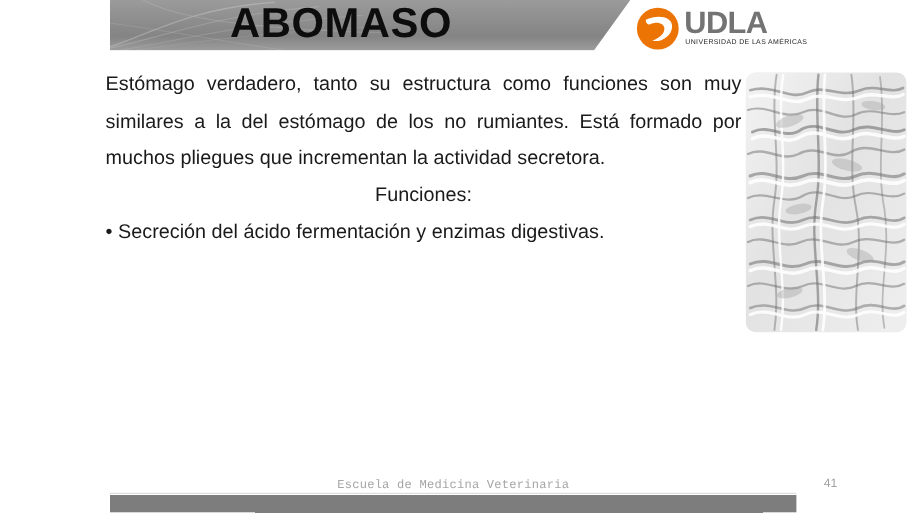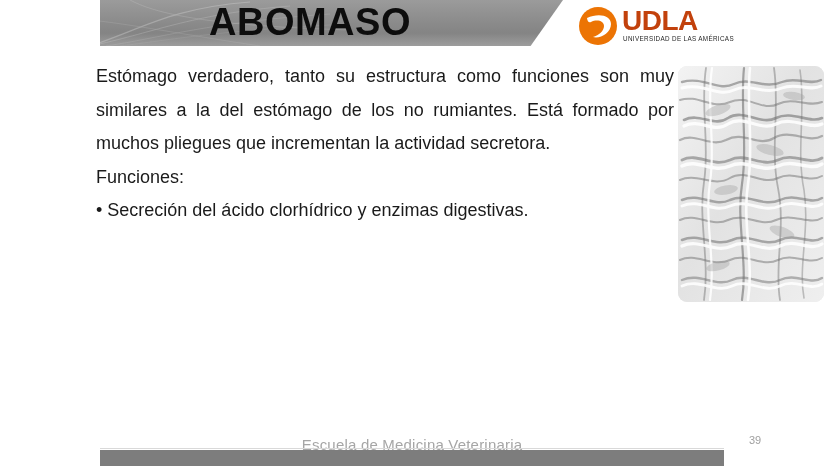--- a/index.html
+++ b/index.html
@@ -16,20 +16,21 @@
     color: #1a1a1a;
   }
 
   
   #title-banner {
     position: absolute;
     left: 100px;
     top: 0px;
     width: 463px;
     height: 46px;
+    padding-left: 10px;
   }
   #title-banner .banner-shape {
     position: absolute;
     inset: 0;
     background: linear-gradient(180deg,#9b9b9b 0%, #8d8d8d 42%, #848484 72%, #9d9d9d 100%);
     -webkit-clip-path: polygon(0 0, 100% 0, 93% 100%, 0 100%);
     clip-path: polygon(0 0, 100% 0, 93% 100%, 0 100%);
     overflow: hidden;
   }
   #title-banner .swoosh-decor {
@@ -70,21 +71,21 @@
     width: 40px;
     height: 40px;
   }
   #udla-wordmark {
     position: absolute;
     left: 44px;
     top: 3px;
     font-size: 28px;
     font-weight: bold;
     letter-spacing: -0.5px;
-    color: #c2410c;
+    color: #737373;
     line-height: 28px;
     font-family: "Liberation Sans", sans-serif;
   }
   #udla-tagline {
     position: absolute;
     left: 45px;
     top: 31px;
     font-size: 6.3px;
     letter-spacing: .35px;
     color: #1f1f1f;
@@ -103,21 +104,21 @@
     color: #1a1a1a;
   }
   #body-copy p {
     margin: 0;
   }
   #body-copy p.justify {
     text-align: justify;
     text-align-last: left;
   }
   #body-copy p.plain {
-    text-align: left;
+    text-align: center;
   }
 
   
   #anatomy-figure {
     position: absolute;
     left: 678px;
     top: 66px;
     width: 146px;
     height: 236px;
     border-radius: 9px;
@@ -126,23 +127,24 @@
   }
   #anatomy-figure svg { display:block; width:100%; height:100%; }
 
   
   #footer-text {
     position: absolute;
     left: 100px;
     top: 436px;
     width: 624px;
     text-align: center;
-    font-size: 15px;
+    font-size: 11px;
     color: #a6a6a6;
     letter-spacing: .2px;
+    font-family: Liberation Mono, monospace;
   }
   #page-number {
     position: absolute;
     left: 740px;
     top: 434px;
     width: 30px;
     text-align: center;
     font-size: 11px;
     color: #a0a0a0;
   }
@@ -186,21 +188,21 @@
     <path d="M9 12 C20 7, 33 9, 33 18 C33 27, 22 33, 15 31 C21 29, 26 25, 26 20 C26 15, 19 13, 13 16 C10.5 17.2, 9.2 14.5, 9 12 Z" fill="#ffffff"></path>
     <path d="M13.5 18.5 C18 16.5, 22 18, 21.5 21.5 C21 25, 16 28, 12 27.5 C14.5 25.5, 16 23, 15 21 C14.3 19.6, 13.8 19, 13.5 18.5 Z" fill="#EC7404"></path>
   </svg>
   <div id="udla-wordmark">UDLA</div>
   <div id="udla-tagline">UNIVERSIDAD DE LAS AMÉRICAS</div>
 </div>
 
 <div id="body-copy">
   <p class="justify">Estómago verdadero, tanto su estructura como funciones son muy similares a la del estómago de los no rumiantes. Está formado por muchos pliegues que incrementan la actividad secretora.</p>
   <p class="plain">Funciones:</p>
-  <p class="justify">• Secreción del ácido clorhídrico y enzimas digestivas.</p>
+  <p class="justify">• Secreción del ácido fermentación y enzimas digestivas.</p>
 </div>
 
 <div id="anatomy-figure">
   <svg viewBox="0 0 146 236" preserveAspectRatio="none">
     <defs>
       <linearGradient id="bgGrad" x1="0" y1="0" x2="1" y2="1">
         <stop offset="0%" stop-color="#f3f3f3"></stop>
         <stop offset="45%" stop-color="#e2e2e2"></stop>
         <stop offset="100%" stop-color="#efefef"></stop>
       </linearGradient>
@@ -241,15 +243,15 @@
       <ellipse cx="92" cy="84" rx="14" ry="5" transform="rotate(14 92 84)"></ellipse>
       <ellipse cx="48" cy="124" rx="12" ry="4.5" transform="rotate(-10 48 124)"></ellipse>
       <ellipse cx="104" cy="166" rx="13" ry="5" transform="rotate(20 104 166)"></ellipse>
       <ellipse cx="40" cy="200" rx="12" ry="4.5" transform="rotate(-14 40 200)"></ellipse>
       <ellipse cx="116" cy="30" rx="11" ry="4" transform="rotate(8 116 30)"></ellipse>
     </g>
   </svg>
 </div>
 
 <div id="footer-text">Escuela de Medicina Veterinaria</div>
-<div id="page-number">39</div>
+<div id="page-number">41</div>
 <div id="footer-rule"></div>
 <div id="footer-bar"></div>
 
 </body></html>

